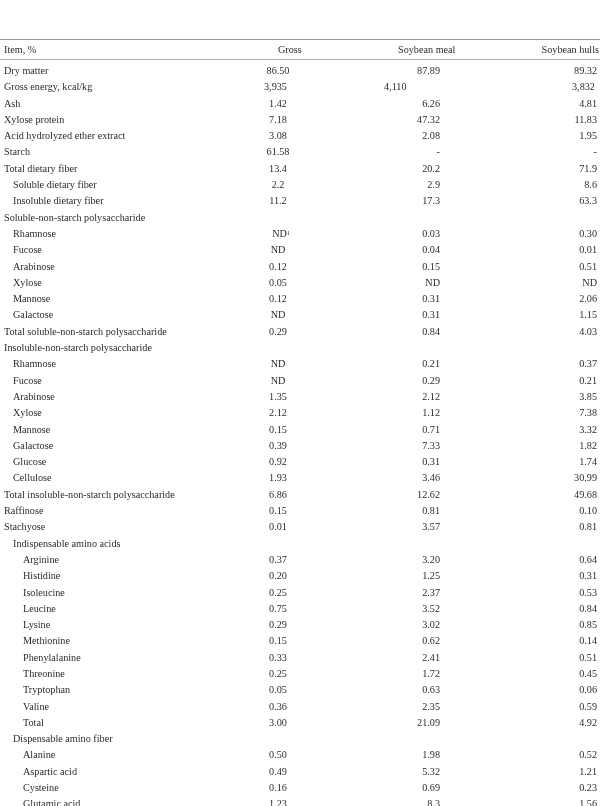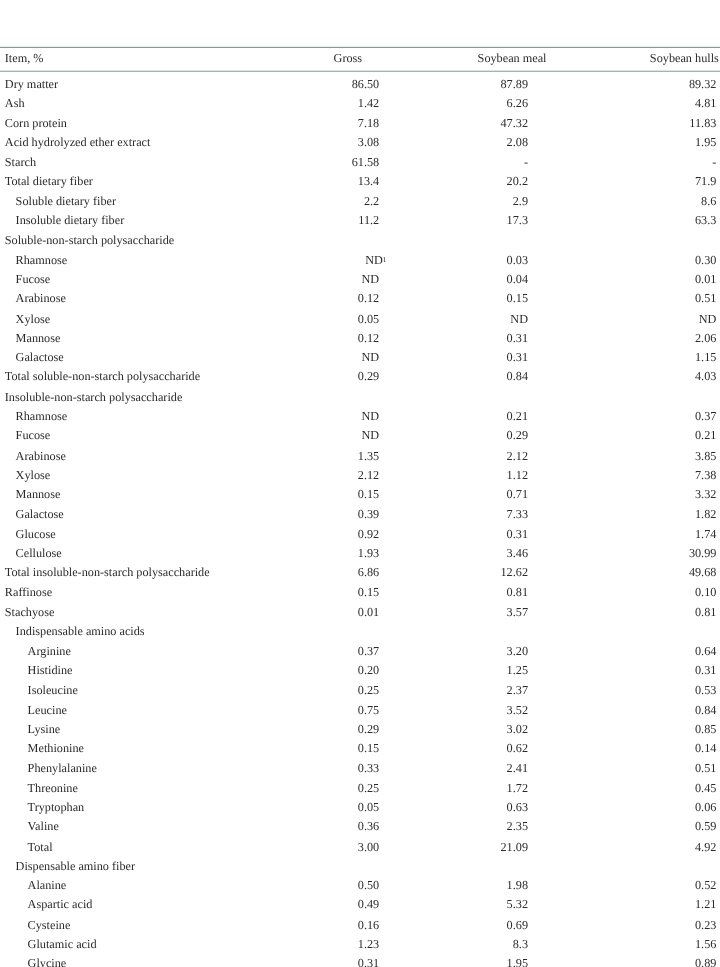--- a/index.html
+++ b/index.html
@@ -11,21 +11,21 @@
   th.c-item { padding-left: 4px; }
   th.c-corn { text-align: left; padding-left: 38px; }
   th.c-sbm { text-align: left; padding-left: 28px; }
   th.c-sbh { text-align: right; padding-right: 1px; }
   tbody tr { height: 16.3px; }
   tbody tr:first-child td { padding-top: 3px; }
   td { padding: 0; white-space: nowrap; line-height: 16.3px; }
   td.lbl { padding-left: 4px; }
   td.lbl.i1 { padding-left: 13px; }
   td.lbl.i2 { padding-left: 23px; }
-  td.v1 { text-align: right; padding-right: 54px; }
+  td.v1 { text-align: center; padding-right: 54px; }
   td.v2 { text-align: right; padding-right: 60px; }
   td.v3 { text-align: right; padding-right: 3px; }
   td.left.v1 { text-align: left; padding-left: 24px; padding-right: 0; }
   td.left.v2 { text-align: left; padding-left: 14px; padding-right: 0; }
   td.left.v3 { text-align: left; padding-left: 72px; padding-right: 0; }
   sup { font-size: 6px; vertical-align: top; position: relative; top: -1px; }
   col.c0 { width: 240px; }
   col.c1 { width: 130px; }
   col.c2 { width: 130px; }
   col.c3 { width: 100px; }
@@ -50,27 +50,33 @@
       </tr>
     </thead>
     <tbody id="tbody">
         <tr>
           <td class="lbl">Dry matter</td>
           <td class="v1"><span>86.50</span></td>
           <td class="v2"><span>87.89</span></td>
           <td class="v3"><span>89.32</span></td>
         </tr>
         <tr>
+          <td class="lbl">Gross energy, kcal/kg</td>
+          <td class="v1 left"><span>3,935</span></td>
+          <td class="v2 left"><span>4,110</span></td>
+          <td class="v3 left"><span>3,832</span></td>
+        </tr>
+        <tr>
           <td class="lbl">Ash</td>
           <td class="v1"><span>1.42</span></td>
           <td class="v2"><span>6.26</span></td>
           <td class="v3"><span>4.81</span></td>
         </tr>
         <tr>
-          <td class="lbl">Corn protein</td>
+          <td class="lbl">Xylose protein</td>
           <td class="v1"><span>7.18</span></td>
           <td class="v2"><span>47.32</span></td>
           <td class="v3"><span>11.83</span></td>
         </tr>
         <tr>
           <td class="lbl">Acid hydrolyzed ether extract</td>
           <td class="v1"><span>3.08</span></td>
           <td class="v2"><span>2.08</span></td>
           <td class="v3"><span>1.95</span></td>
         </tr>

